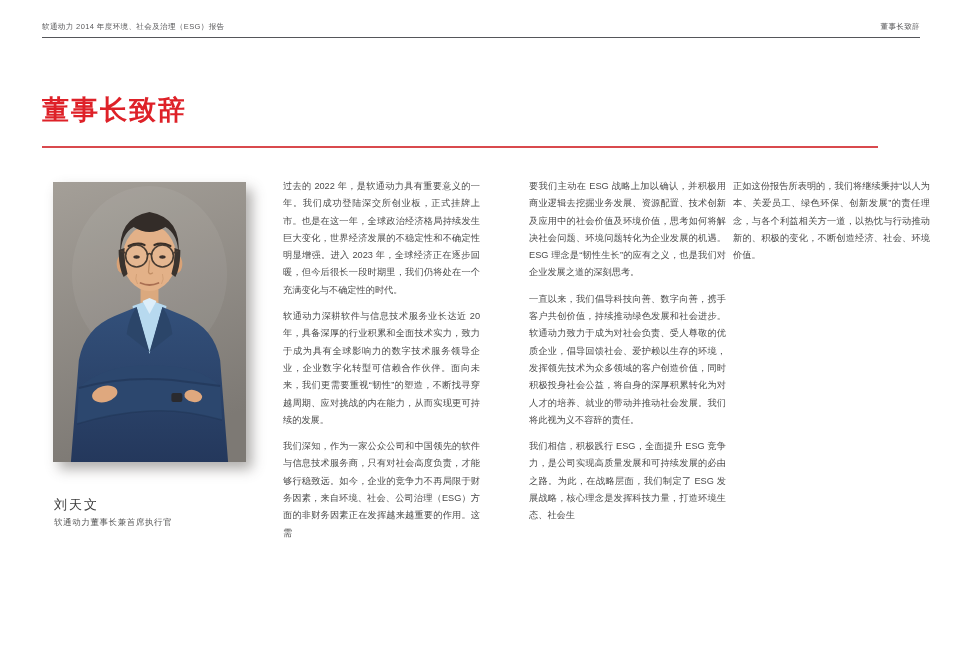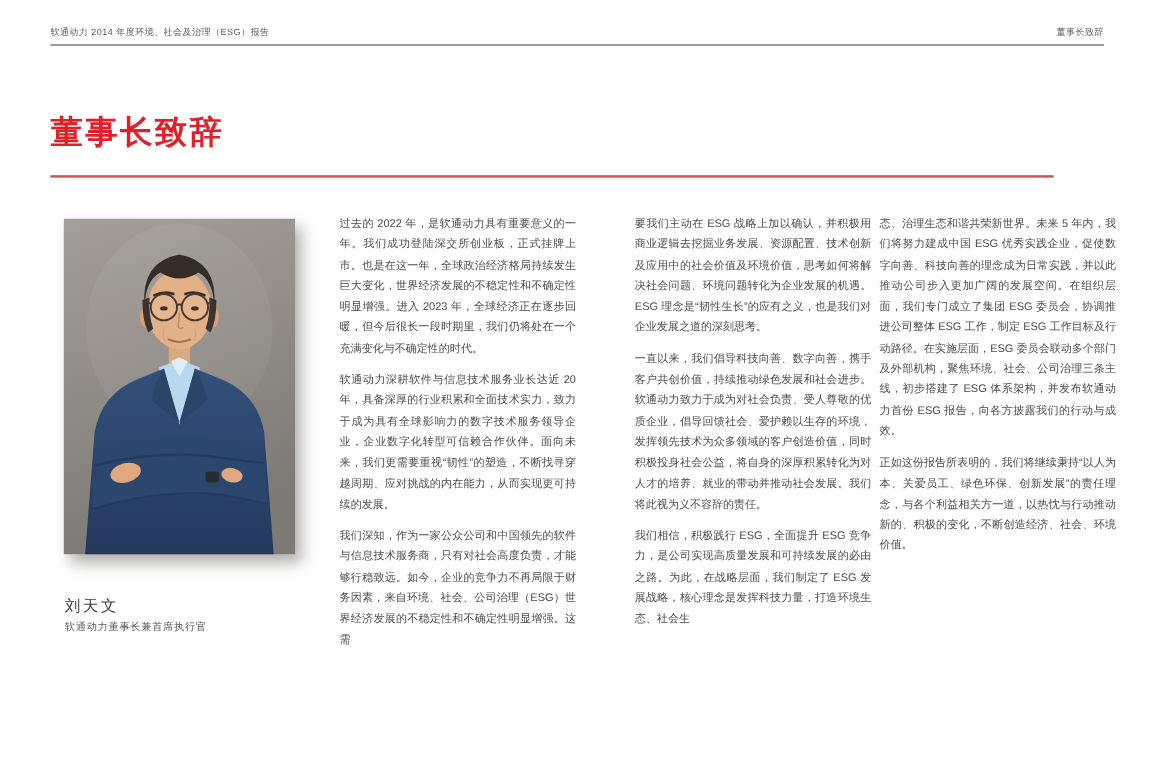--- a/index.html
+++ b/index.html
@@ -94,30 +94,29 @@
       </g>
     </svg>
   </figure>
 
   <div class="sig-name">刘天文</div>
   <div class="sig-role">软通动力董事长兼首席执行官</div>
 
   <div class="col col1">
     <p>过去的 2022 年，是软通动力具有重要意义的一年。我们成功登陆深交所创业板，正式挂牌上市。也是在这一年，全球政治经济格局持续发生巨大变化，世界经济发展的不稳定性和不确定性明显增强。进入 2023 年，全球经济正在逐步回暖，但今后很长一段时期里，我们仍将处在一个充满变化与不确定性的时代。</p>
     <p>软通动力深耕软件与信息技术服务业长达近 20 年，具备深厚的行业积累和全面技术实力，致力于成为具有全球影响力的数字技术服务领导企业，企业数字化转型可信赖合作伙伴。面向未来，我们更需要重视“韧性”的塑造，不断找寻穿越周期、应对挑战的内在能力，从而实现更可持续的发展。</p>
-    <p>我们深知，作为一家公众公司和中国领先的软件与信息技术服务商，只有对社会高度负责，才能够行稳致远。如今，企业的竞争力不再局限于财务因素，来自环境、社会、公司治理（ESG）世界经济发展的不稳定性和不确定性明显增强。这需</p>
+    <p>我们深知，作为一家公众公司和中国领先的软件与信息技术服务商，只有对社会高度负责，才能够行稳致远。如今，企业的竞争力不再局限于财务因素，来自环境、社会、公司治理（ESG）方面的非财务因素正在发挥越来越重要的作用。这需</p>
   </div>
 
   <div class="col col2">
     <p>要我们主动在 ESG 战略上加以确认，并积极用商业逻辑去挖掘业务发展、资源配置、技术创新及应用中的社会价值及环境价值，思考如何将解决社会问题、环境问题转化为企业发展的机遇。ESG 理念是“韧性生长”的应有之义，也是我们对企业发展之道的深刻思考。</p>
     <p>一直以来，我们倡导科技向善、数字向善，携手客户共创价值，持续推动绿色发展和社会进步。软通动力致力于成为对社会负责、受人尊敬的优质企业，倡导回馈社会、爱护赖以生存的环境，发挥领先技术为众多领域的客户创造价值，同时积极投身社会公益，将自身的深厚积累转化为对人才的培养、就业的带动并推动社会发展。我们将此视为义不容辞的责任。</p>
     <p>我们相信，积极践行 ESG，全面提升 ESG 竞争力，是公司实现高质量发展和可持续发展的必由之路。为此，在战略层面，我们制定了 ESG 发展战略，核心理念是发挥科技力量，打造环境生态、社会生</p>
   </div>
 
   <div class="col col3">
-    <p>态、治理生态和谐共荣新世界。未来 5 年内，我们将努力建成中国 ESG 优秀实践企业，促使数字向善、科技向善的理念成为日常实践，并以此推动公司步入更加广阔的发展空间。在组织层面，我们专门成立了集团 ESG 委员会，协调推进公司整体 ESG 工作，制定 ESG 工作目标及行动路径。在实施层面，ESG 委员会联动多个部门及外部机构，聚焦环境、社会、公司治理三条主线，初步搭建了 ESG 体系架构，并发布软通动力首份 ESG 报告，向各方披露我们的行动与成效。</p>
     <p>正如这份报告所表明的，我们将继续秉持“以人为本、关爱员工、绿色环保、创新发展”的责任理念，与各个利益相关方一道，以热忱与行动推动新的、积极的变化，不断创造经济、社会、环境价值。</p>
   </div>
 
   <span class="ftr ftr-left">— 04</span>
   <span class="ftr ftr-right">04 —</span>
 
 </div>
 
 </body></html>

